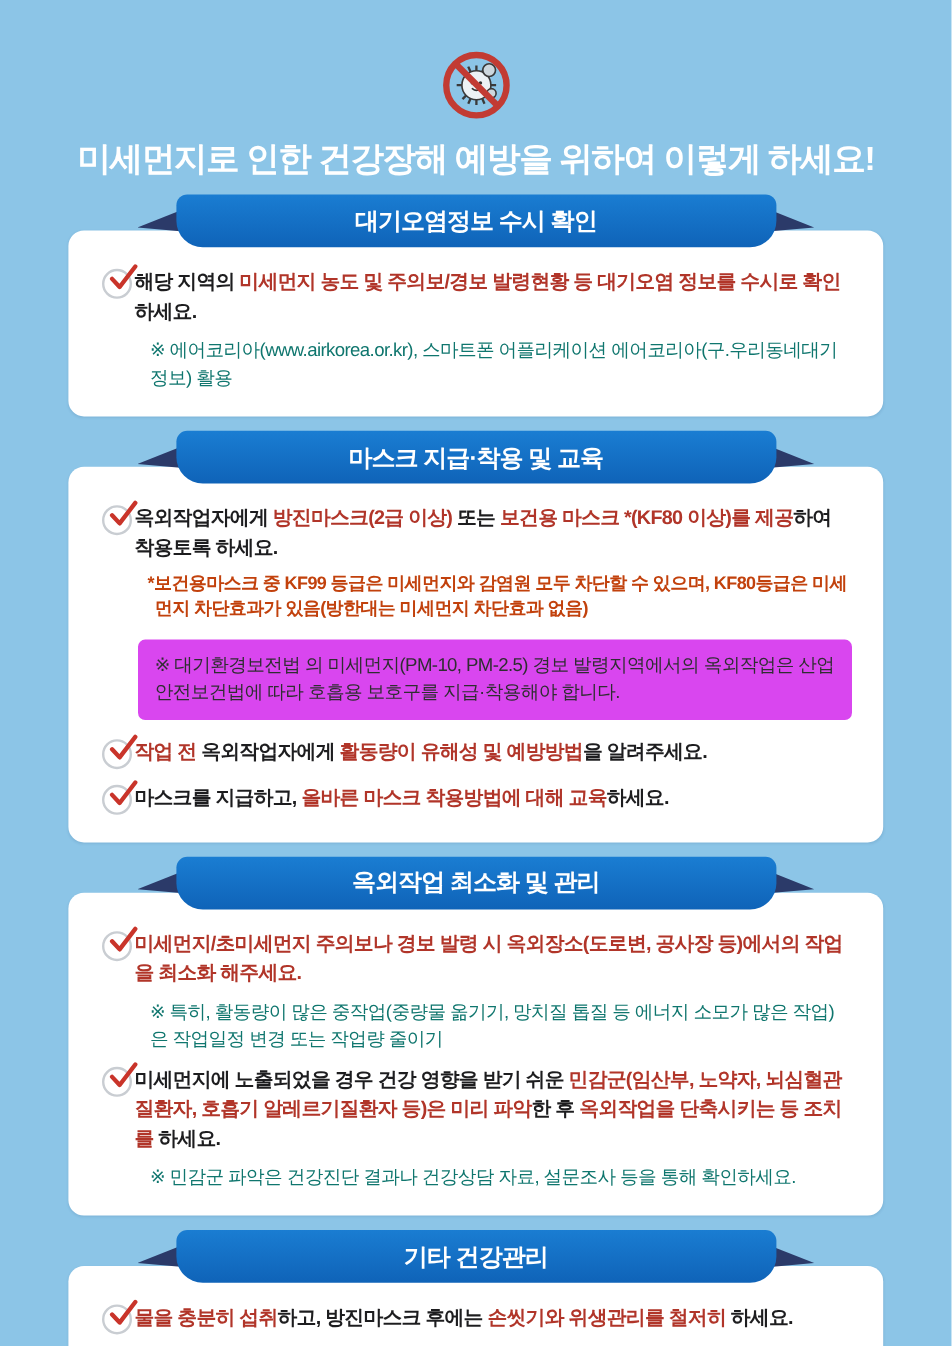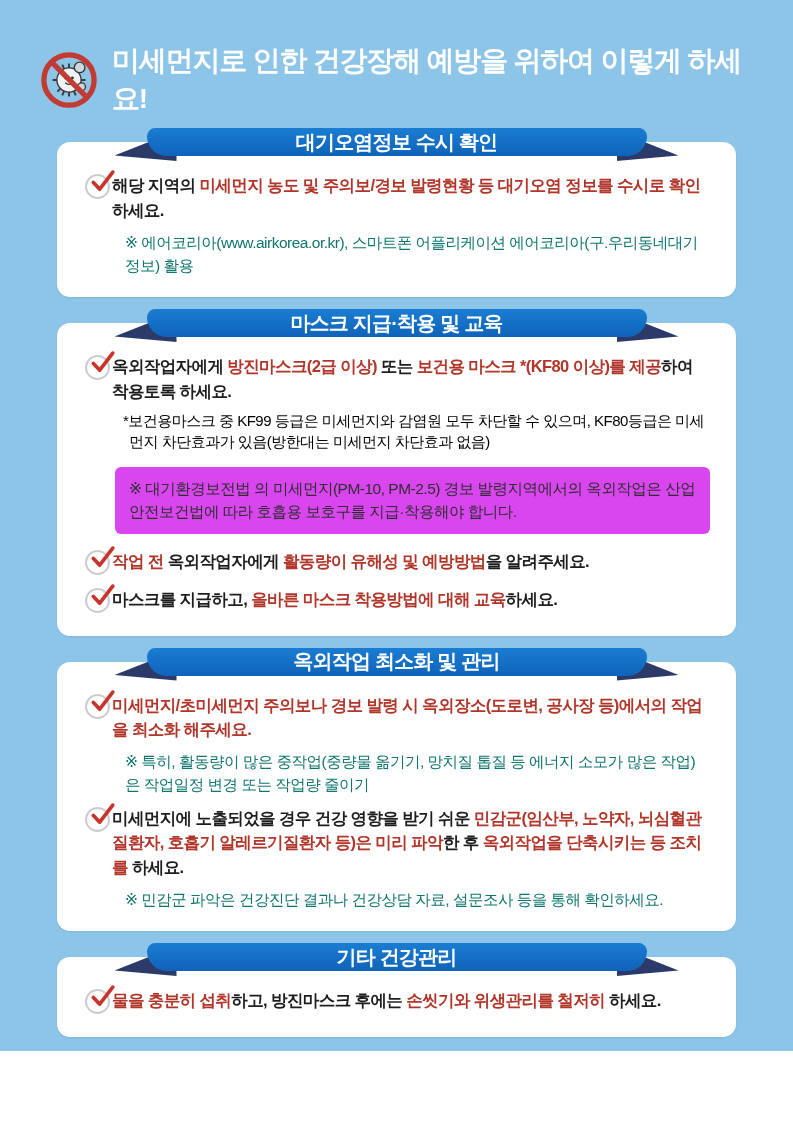--- a/index.html
+++ b/index.html
@@ -3,46 +3,46 @@
 <meta charset="utf-8">
 <style>
   * { margin:0; padding:0; box-sizing:border-box; }
   html,body { background:#fff; }
   body { font-family:"Liberation Sans","DejaVu Sans",sans-serif; }
   .poster { position:relative; width:793px; height:1122px; background:#ffffff; overflow:hidden; }
 
   
   .blue-area { background:#8cc5e7; padding:42px 0 14px; }
 
-  .header { display:flex; align-items:center; justify-content:center; gap:14px; padding:0 40px; margin-bottom:10px; }
+  .header { display:flex; align-items:center; justify-content:center; gap:14px; padding:0 40px; margin-bottom:10px;flex-direction:column; }
   .header-icon { width:58px; height:58px; flex:0 0 58px; }
   .page-title { color:#ffffff; font-size:28px; font-weight:800; letter-spacing:-1.2px; }
 
   
   .section { margin-top:12px; }
   .section:first-of-type { margin-top:0; }
-  .ribbon { position:relative; width:500px; height:28px; margin:0 auto -14px; z-index:2; }
+  .ribbon { position:relative; width:500px; height:44px; margin:0 auto -14px; z-index:2; }
   .wing { position:absolute; top:3px; width:62px; height:30px; background:#2b3a69; z-index:1; }
   .wing.left  { left:-32px;  clip-path:polygon(0 82%, 100% 0, 100% 100%); }
   .wing.right { right:-32px; clip-path:polygon(0 0, 100% 82%, 0 100%); }
   .band { position:absolute; inset:0; z-index:2; background:linear-gradient(180deg,#1a7dd2 0%,#0f63b8 100%);
           border-radius:9px 9px 22px 22px; display:flex; align-items:center; justify-content:center;
           color:#fff; font-size:20px; font-weight:800; letter-spacing:-0.8px; }
   .card { position:relative; z-index:1; margin:0 57px; background:#ffffff; border-radius:13px;
           padding:26px 26px 16px 28px; box-shadow:0 1px 2px rgba(40,80,120,.12); }
 
   .check-row { display:flex; align-items:flex-start; padding:5px 0; }
   .check-icon { position:relative; flex:0 0 27px; height:27px; margin-top:1px; }
   .check-icon .circ { display:block; width:25px; height:25px; border:2px solid #c9cdd2; border-radius:50%; background:#fff; }
   .check-icon svg { position:absolute; top:-6px; left:3px; width:27px; height:27px; }
   .check-text { font-size:16.5px; line-height:1.5; color:#1d1d1f; font-weight:600; letter-spacing:-0.6px; }
   .seg.red { color:#b13529; font-weight:700; }
 
   .note { padding:3px 0 4px 40px; font-size:15.5px; line-height:1.5; color:#0f766e; font-weight:500; letter-spacing:-0.5px; }
-  .rednote { padding:1px 0 6px 44px; font-size:15px; line-height:1.45; color:#000000; font-weight:400; letter-spacing:-0.5px; text-indent:-6px; }
+  .rednote { padding:1px 0 6px 44px; font-size:15px; line-height:1.45; color:#c2410c; font-weight:700; letter-spacing:-0.5px; text-indent:-6px; }
   .graybox { margin:8px 0 10px 30px; background:#d946ef; border-radius:6px; padding:10px 14px;
              font-size:15.5px; line-height:1.5; color:#2e2e30; font-weight:500; letter-spacing:-0.5px; }
 </style>
 </head>
 <body>
 
 <div class="poster">
   <div class="blue-area">
 
     <div class="header">

